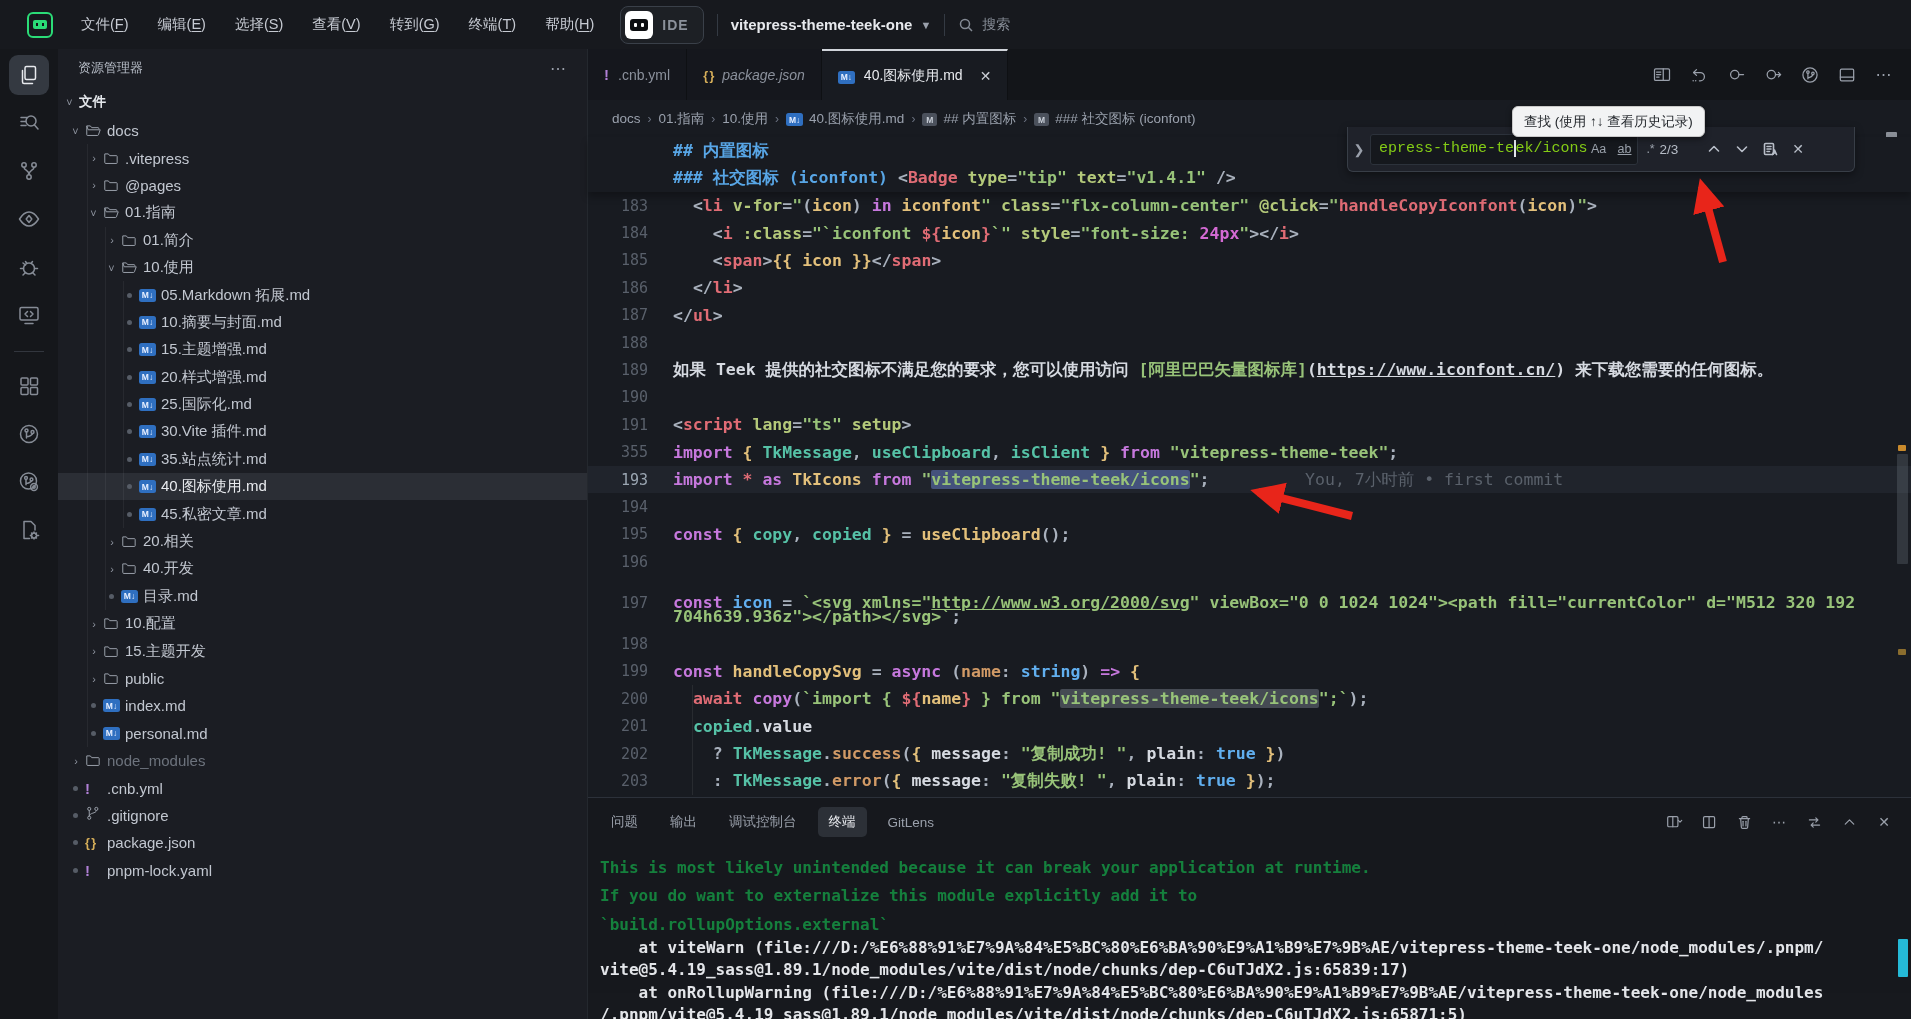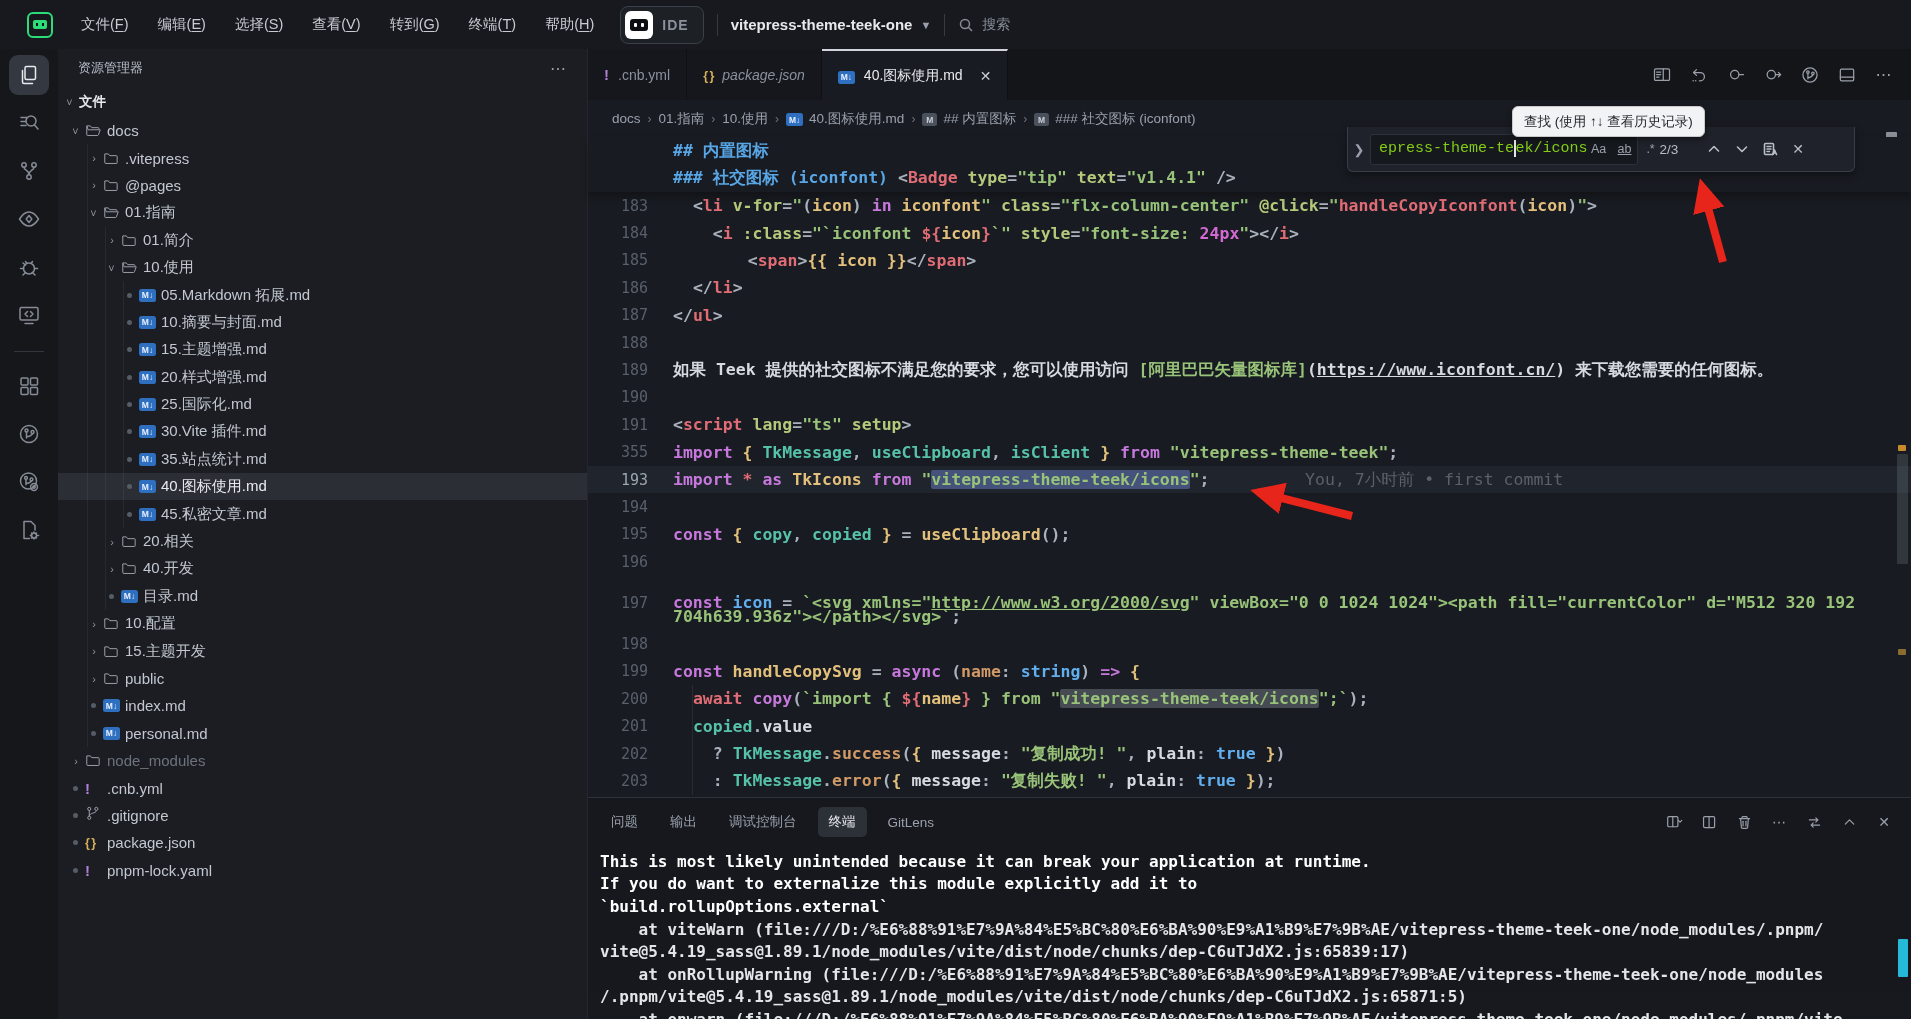--- a/index.html
+++ b/index.html
@@ -126,21 +126,21 @@
   .panel{position:absolute;left:588px;top:797px;width:1323px;height:196px;background:#16181d;border-top:1px solid #2c313a;text-align:center;}
   .panel-tabs{position:absolute;left:0;top:0;height:48px;display:flex;align-items:center;gap:10px;padding-left:12px;}
   .ptab{padding:6px 11px;font-size:13.5px;color:#9aa0ab;border-radius:5px;white-space:nowrap;}
   .ptab.active{background:#2c3037;color:#e8eaee;}
   .panel-actions{position:absolute;right:14px;top:0;height:48px;display:flex;align-items:center;gap:9px;}
   .p-act{min-width:26px;height:26px;display:flex;align-items:center;justify-content:center;color:#9aa0ab;font-size:14px;}
   .p-act svg{width:17px;height:17px;stroke:currentColor;fill:none;stroke-width:1.4;stroke-linecap:round;stroke-linejoin:round;}
   .term{position:absolute;left:0;top:48px;width:100%;height:174px;overflow:hidden;padding:4px 0 0 12px;}
   .tline{height:22.6px;display:flex;align-items:center;font-family:"DejaVu Sans Mono",monospace;
          font-size:16px;font-weight:600;white-space:pre;color:#e3e5e9;}
-  .tline.red{color:#ffffff;}
+  .tline.red{color:#15803d;margin-top:6px;}
   
   .arrows{position:absolute;left:0;top:0;width:1911px;height:1019px;z-index:9;pointer-events:none;}
 </style>
 </head>
 <body>
 
 <div class="app">
 
   <div class="titlebar">
     <div class="logo">
@@ -690,21 +690,21 @@
     </div>
     <div class="codewrap">
         <div class="code-line" style="top: 0px;">
           <div class="gutter">183</div>
           <div class="ctext"><span class="tk-p">  </span><span class="tk-p">&lt;</span><span class="tk-r">li</span><span class="tk-p"> </span><span class="tk-a">v-for</span><span class="tk-p">=</span><span class="tk-g">"</span><span class="tk-p">(</span><span class="tk-y">icon</span><span class="tk-p">)</span><span class="tk-p"> </span><span class="tk-m">in</span><span class="tk-p"> </span><span class="tk-y">iconfont</span><span class="tk-g">"</span><span class="tk-p"> </span><span class="tk-a">class</span><span class="tk-p">=</span><span class="tk-g">"flx-column-center"</span><span class="tk-p"> </span><span class="tk-a">@click</span><span class="tk-p">=</span><span class="tk-g">"</span><span class="tk-r">handleCopyIconfont</span><span class="tk-p">(</span><span class="tk-y">icon</span><span class="tk-p">)</span><span class="tk-g">"</span><span class="tk-p">&gt;</span></div>
         </div>
         <div class="code-line" style="top: 27.4px;">
           <div class="gutter">184</div>
           <div class="ctext"><span class="tk-p">    </span><span class="tk-p">&lt;</span><span class="tk-r">i</span><span class="tk-p"> </span><span class="tk-a">:class</span><span class="tk-p">=</span><span class="tk-g">"</span><span class="tk-g">`</span><span class="tk-g">iconfont </span><span class="tk-r">${</span><span class="tk-y">icon</span><span class="tk-r">}</span><span class="tk-g">`</span><span class="tk-g">"</span><span class="tk-p"> </span><span class="tk-a">style</span><span class="tk-p">=</span><span class="tk-g">"</span><span class="tk-g">font-size: </span><span class="tk-pk">24px</span><span class="tk-g">"</span><span class="tk-p">&gt;</span><span class="tk-p">&lt;/</span><span class="tk-r">i</span><span class="tk-p">&gt;</span></div>
         </div>
-        <div class="code-line" style="top: 54.8px; gap: 35px;">
+        <div class="code-line" style="top: 54.8px;">
           <div class="gutter">185</div>
           <div class="ctext"><span class="tk-p">    </span><span class="tk-p">&lt;</span><span class="tk-r">span</span><span class="tk-p">&gt;</span><span class="tk-y">{{ icon }}</span><span class="tk-p">&lt;/</span><span class="tk-r">span</span><span class="tk-p">&gt;</span></div>
         </div>
         <div class="code-line" style="top: 82.2px;">
           <div class="gutter">186</div>
           <div class="ctext"><span class="tk-p">  </span><span class="tk-p">&lt;/</span><span class="tk-r">li</span><span class="tk-p">&gt;</span></div>
         </div>
         <div class="code-line" style="top: 109.6px;">
           <div class="gutter">187</div>
           <div class="ctext"><span class="tk-p">&lt;/</span><span class="tk-r">ul</span><span class="tk-p">&gt;</span></div>

